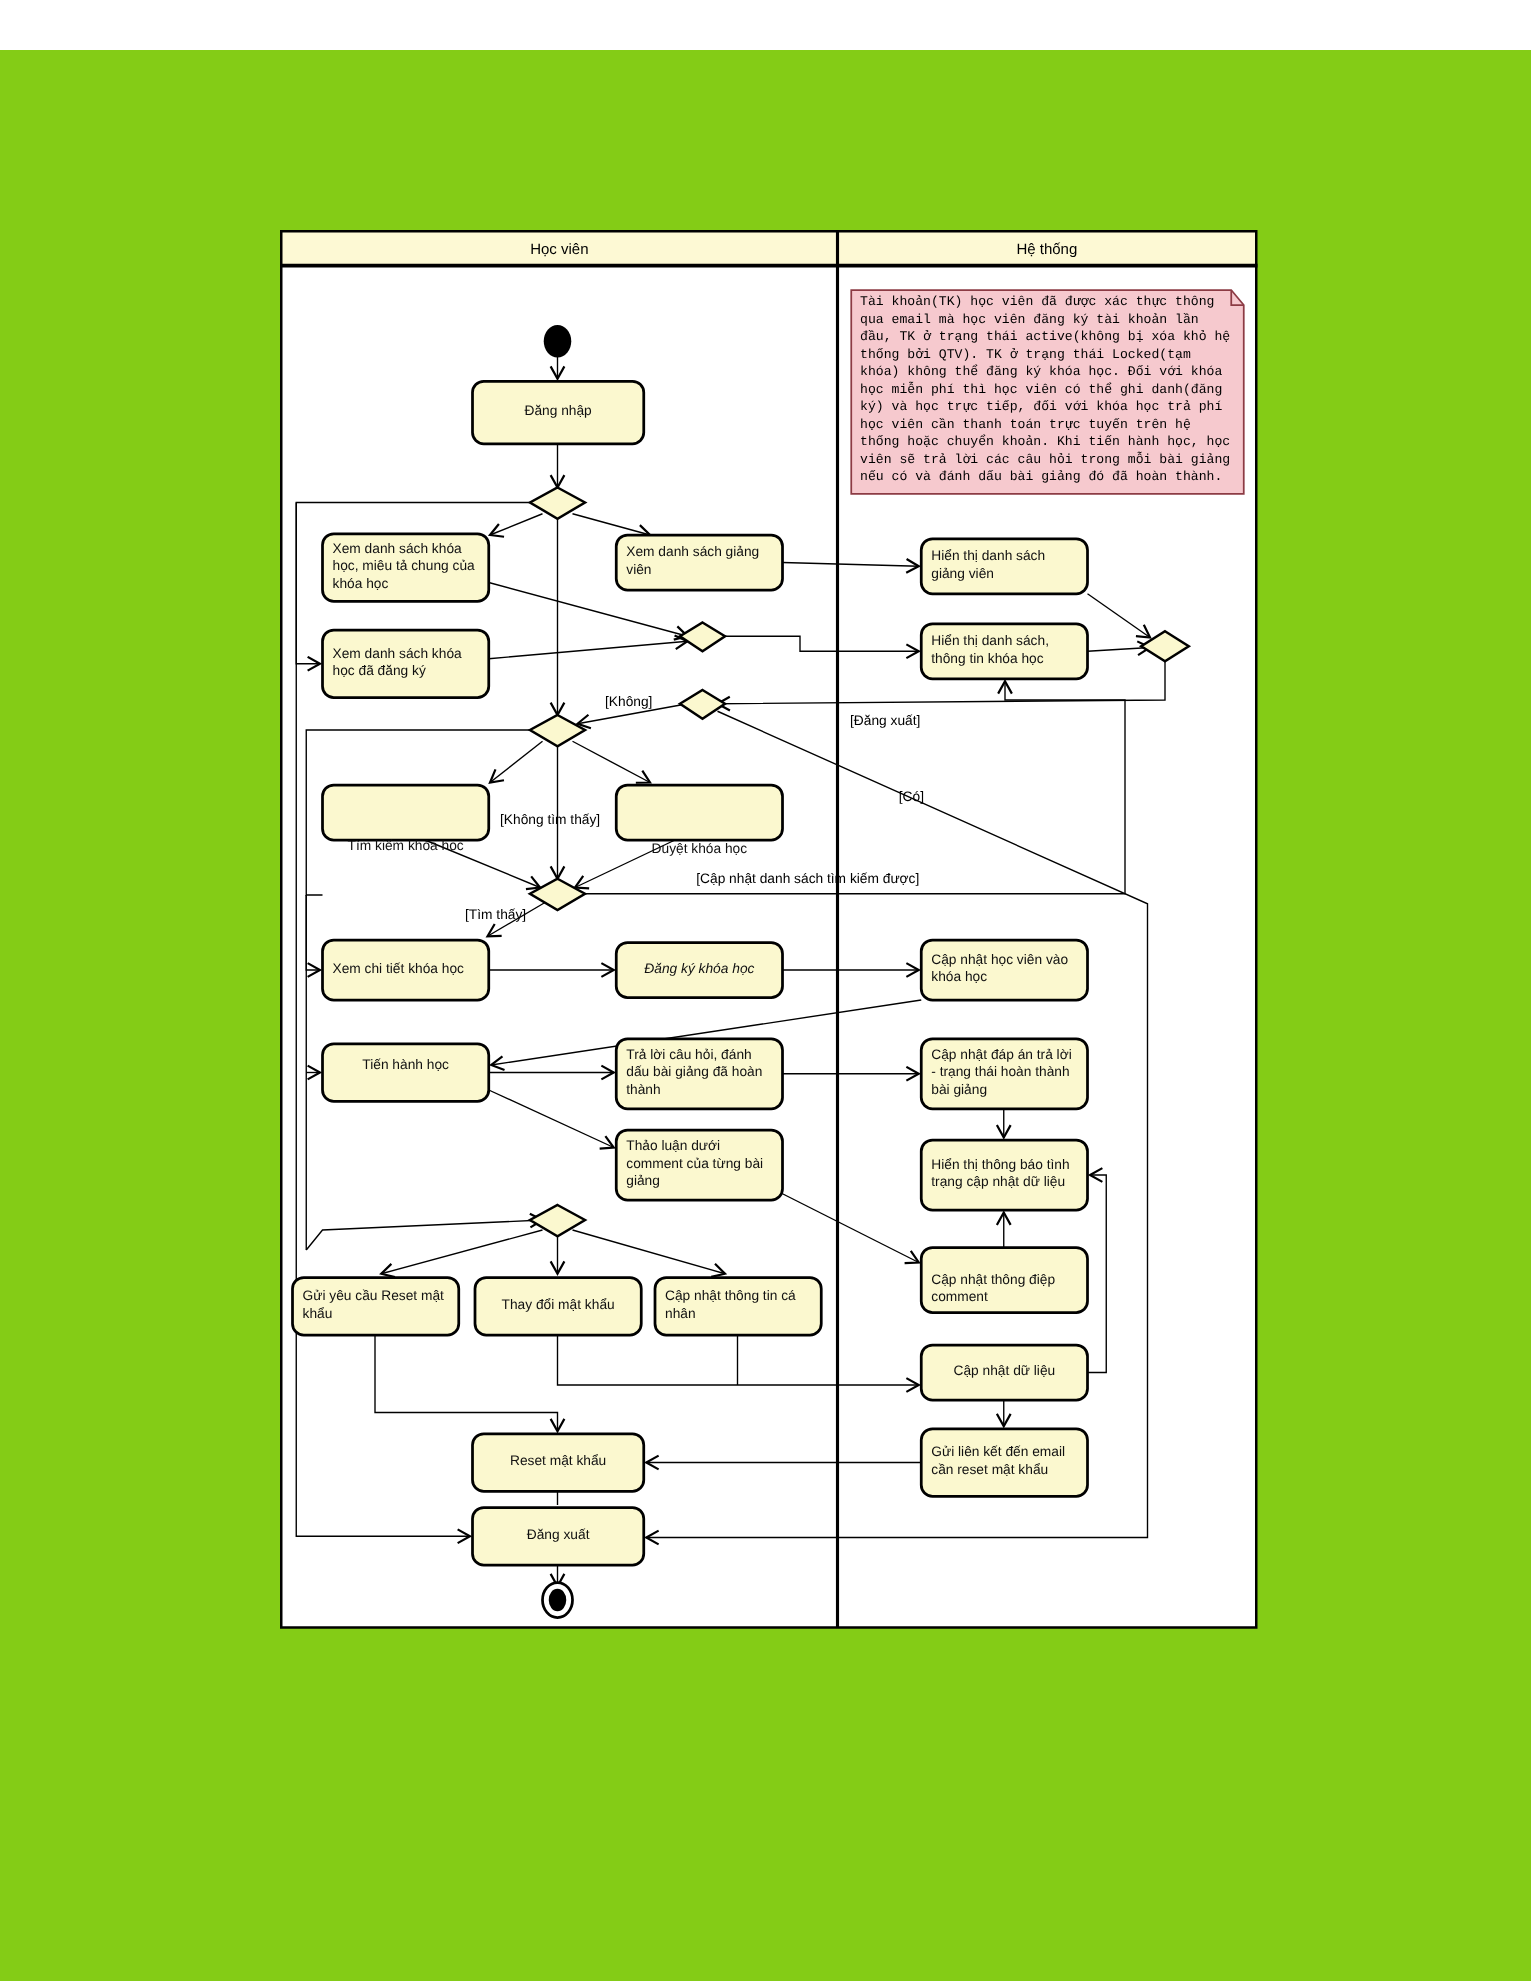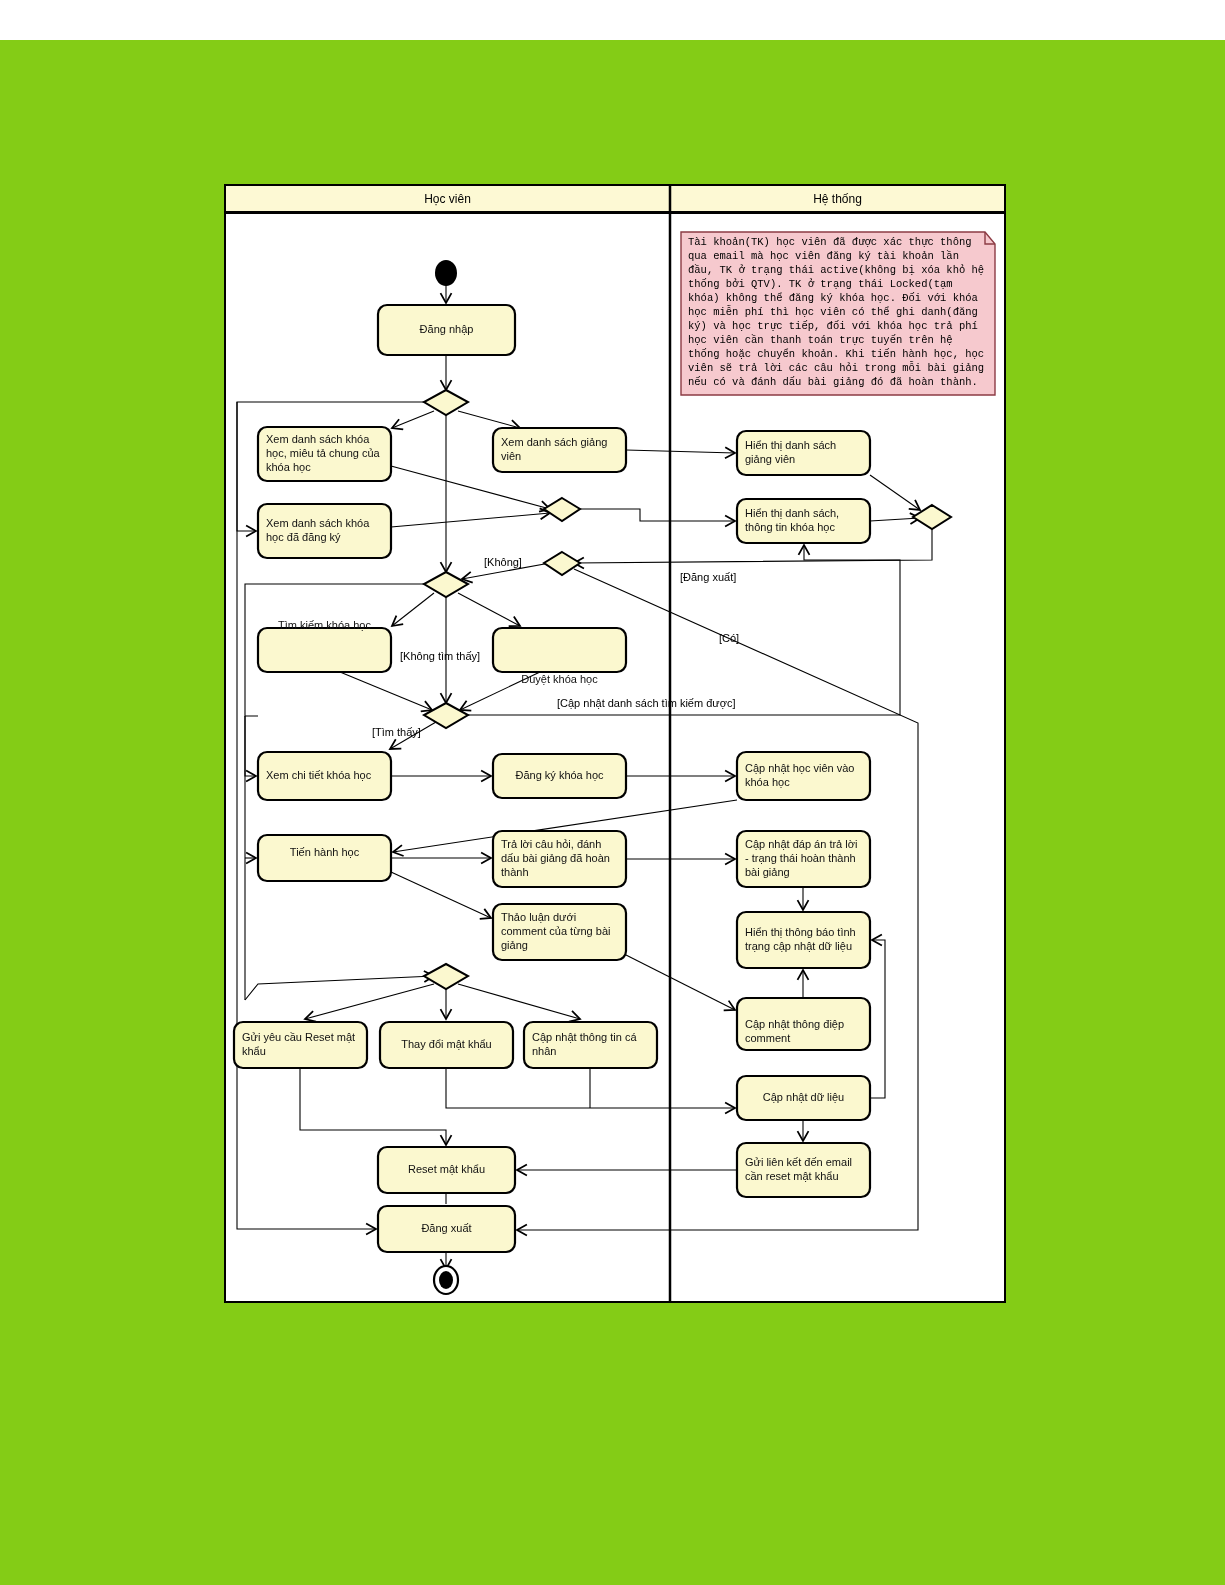--- a/index.html
+++ b/index.html
@@ -195,24 +195,24 @@
       <div class="guard" style="left: 372px; top: 686px;">[Tìm thấy]</div>
     </div>
 
   <div id="label-layer">
       <div class="actname" style="left: 386px; width: 121px; top: 265px; height: 50px; display: flex; align-items: center; justify-content: center; text-align: center;">Đăng nhập</div>
       <div class="actname" style="left: 266px; width: 117px; top: 387px; height: 54px; display: flex; align-items: center; justify-content: flex-start; text-align: left;">Xem danh sách khóa học, miêu tả chung của khóa học</div>
       <div class="actname" style="left: 501px; width: 117px; top: 388px; height: 44px; display: flex; align-items: center; justify-content: flex-start; text-align: left;">Xem danh sách giảng viên</div>
       <div class="actname" style="left: 266px; width: 117px; top: 464px; height: 54px; display: flex; align-items: center; justify-content: flex-start; text-align: left;">Xem danh sách khóa học đã đăng ký</div>
       <div class="actname" style="left: 745px; width: 117px; top: 391px; height: 44px; display: flex; align-items: center; justify-content: flex-start; text-align: left;">Hiển thị danh sách giảng viên</div>
       <div class="actname" style="left: 745px; width: 117px; top: 459px; height: 44px; display: flex; align-items: center; justify-content: flex-start; text-align: left;">Hiển thị danh sách, thông tin khóa học</div>
-      <div class="actname" style="left: 266px; width: 117px; top: 564px; height: 44px; display: flex; align-items: center; justify-content: center; text-align: right;">Tìm kiếm khóa học</div>
+      <div class="actname" style="left: 266px; width: 117px; top: 616px; height: 44px; display: flex; align-items: center; justify-content: center; text-align: right;">Tìm kiếm khóa học</div>
       <div class="actname" style="left: 501px; width: 117px; top: 618px; height: 44px; display: flex; align-items: center; justify-content: center; text-align: center;">Duyệt khóa học</div>
       <div class="actname" style="left: 266px; width: 117px; top: 712px; height: 48px; display: flex; align-items: center; justify-content: flex-start; text-align: left;">Xem chi tiết khóa học</div>
-      <div class="actname" style="left: 501px; width: 117px; top: 714px; height: 44px; display: flex; align-items: center; justify-content: center; text-align: left;">Đăng ký khóa học</div>
+      <div class="actname" style="left: 501px; width: 117px; top: 714px; height: 44px; display: flex; align-items: center; justify-content: center; text-align: left; font-style: italic;">Đăng ký khóa học</div>
       <div class="actname" style="left: 745px; width: 117px; top: 712px; height: 48px; display: flex; align-items: center; justify-content: flex-start; text-align: left;">Cập nhật học viên vào khóa học</div>
       <div class="actname" style="left: 266px; width: 117px; top: 795px; height: 36px; display: flex; align-items: center; justify-content: center; text-align: center;">Tiến hành học</div>
       <div class="actname" style="left: 501px; width: 117px; top: 791px; height: 56px; display: flex; align-items: center; justify-content: flex-start; text-align: left;">Trả lời câu hỏi, đánh dấu bài giảng đã hoàn thành</div>
       <div class="actname" style="left: 745px; width: 117px; top: 791px; height: 56px; display: flex; align-items: center; justify-content: flex-start; text-align: left;">Cập nhật đáp án trả lời - trạng thái hoàn thành bài giảng</div>
       <div class="actname" style="left: 501px; width: 117px; top: 864px; height: 56px; display: flex; align-items: center; justify-content: flex-start; text-align: left;">Thảo luận dưới comment của từng bài giảng</div>
       <div class="actname" style="left: 745px; width: 117px; top: 872px; height: 56px; display: flex; align-items: center; justify-content: flex-start; text-align: left;">Hiển thị thông báo tình trạng cập nhật dữ liệu</div>
       <div class="actname" style="left: 745px; width: 117px; top: 958px; height: 68px; display: flex; align-items: center; justify-content: flex-start; text-align: left;">Cập nhật thông điệp comment</div>
       <div class="actname" style="left: 242px; width: 117px; top: 982px; height: 46px; display: flex; align-items: center; justify-content: flex-start; text-align: left;">Gửi yêu cầu Reset mật khẩu</div>
       <div class="actname" style="left: 388px; width: 117px; top: 982px; height: 46px; display: flex; align-items: center; justify-content: center; text-align: center;">Thay đổi mật khẩu</div>
       <div class="actname" style="left: 532px; width: 117px; top: 982px; height: 46px; display: flex; align-items: center; justify-content: flex-start; text-align: left;">Cập nhật thông tin cá nhân</div>

